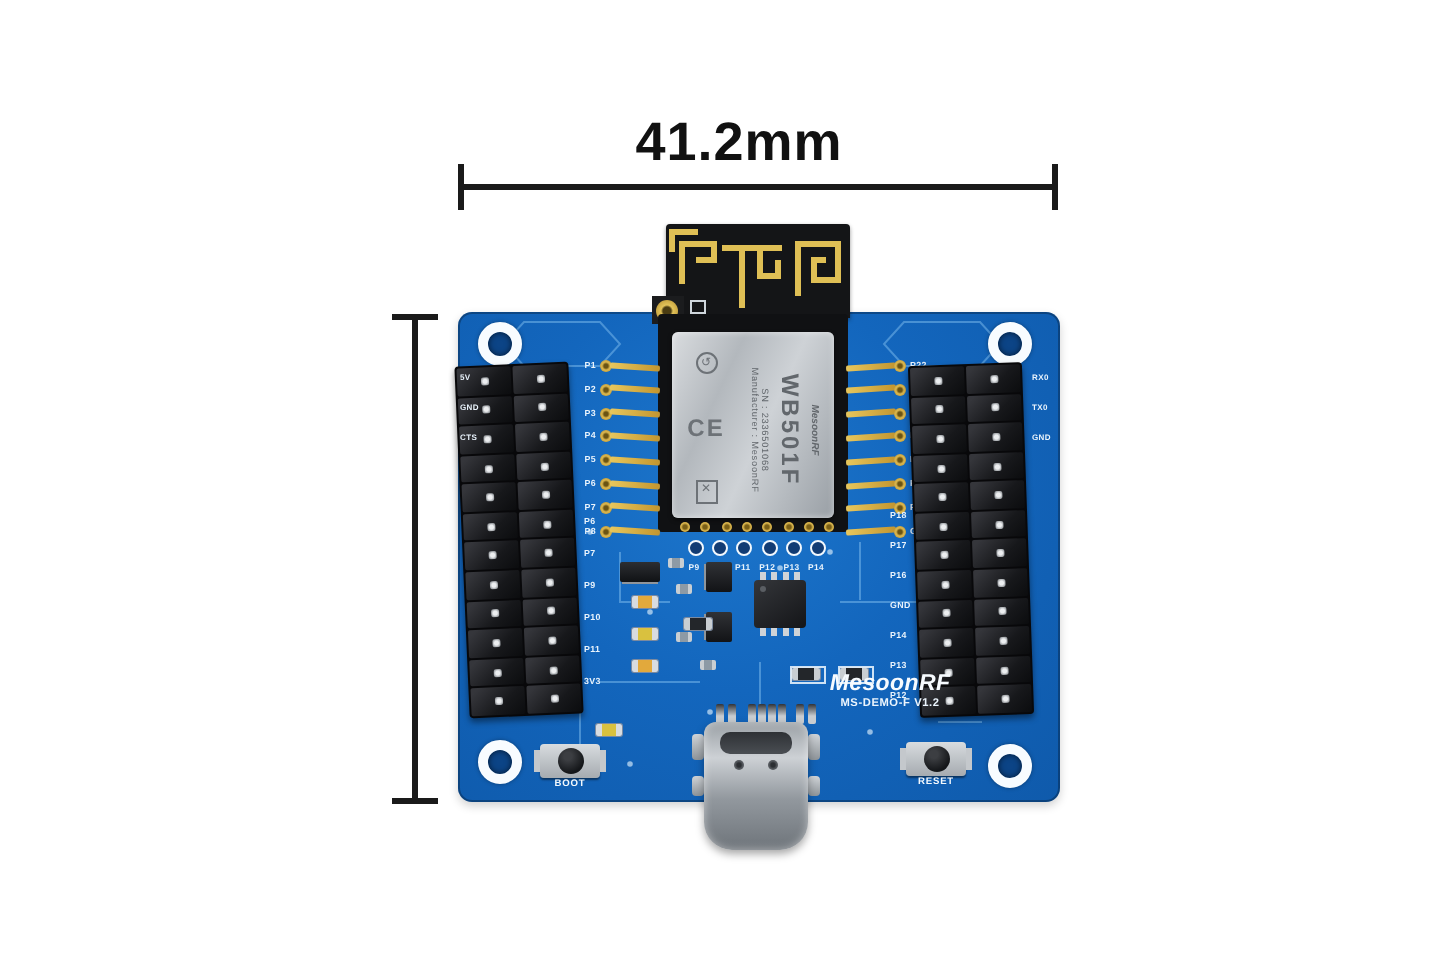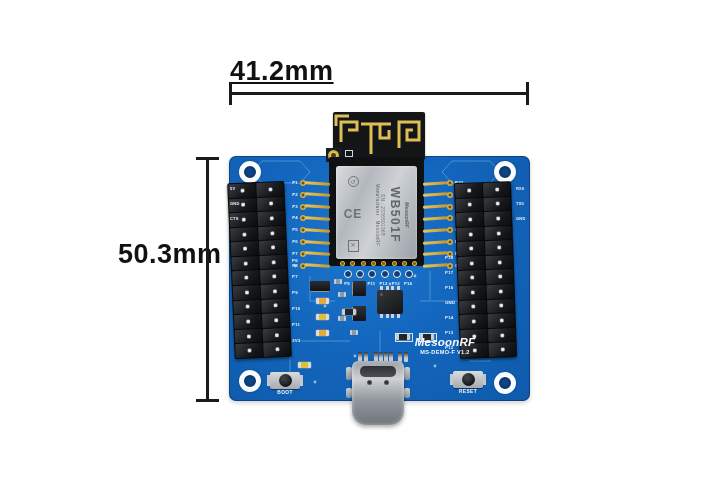--- a/index.html
+++ b/index.html
@@ -2,21 +2,21 @@
 <html><head>
 <meta charset="utf-8">
 <style>
   html,body{margin:0;padding:0;background:#ffffff;}
   .scene{position:relative;width:728px;height:479px;background:#ffffff;
          font-family:"Liberation Sans",sans-serif;overflow:hidden;}
 
   
   .dim-line{position:absolute;background:#1a1a1a;}
   .dim-label{position:absolute;color:#111;font-weight:bold;font-size:27px;letter-spacing:.5px;}
-  #dim-w-label{left:230px;top:56px;width:299px;text-align:left;text-decoration:underline;}
+  #dim-w-label{left:220px;top:56px;width:299px;text-align:center;}
   #dim-w-line{left:230px;top:92px;width:298px;height:3px;}
   #dim-w-tick-l{left:229px;top:82px;width:3px;height:23px;}
   #dim-w-tick-r{left:526px;top:82px;width:3px;height:23px;}
   #dim-h-label{left:118px;top:239px;width:78px;text-align:right;}
   #dim-h-line{left:206px;top:157px;width:3px;height:245px;}
   #dim-h-tick-t{left:196px;top:157px;width:23px;height:3px;}
   #dim-h-tick-b{left:196px;top:399px;width:23px;height:3px;}
 
   
   .board{position:absolute;left:229px;top:156px;width:301px;height:245px;border-radius:7px;
@@ -123,21 +123,20 @@
 </head>
 <body>
 
 <div class="scene">
 
   <div class="dim-label" id="dim-w-label">41.2mm</div>
   <div class="dim-line" id="dim-w-line"></div>
   <div class="dim-line" id="dim-w-tick-l"></div>
   <div class="dim-line" id="dim-w-tick-r"></div>
 
-  <div class="dim-label" id="dim-h-label">50.3mm</div>
   <div class="dim-line" id="dim-h-line"></div>
   <div class="dim-line" id="dim-h-tick-t"></div>
   <div class="dim-line" id="dim-h-tick-b"></div>
 
   <div class="board"></div>
 
   <svg class="traces" viewBox="0 0 301 245">
     <g stroke="rgba(140,200,245,.45)" stroke-width="1" fill="none">
       <path d="M33,5 H71 L81,16 L71,27 H33 L23,16 Z"></path>
       <path d="M223,5 H261 L271,16 L261,27 H223 L213,16 Z"></path>

